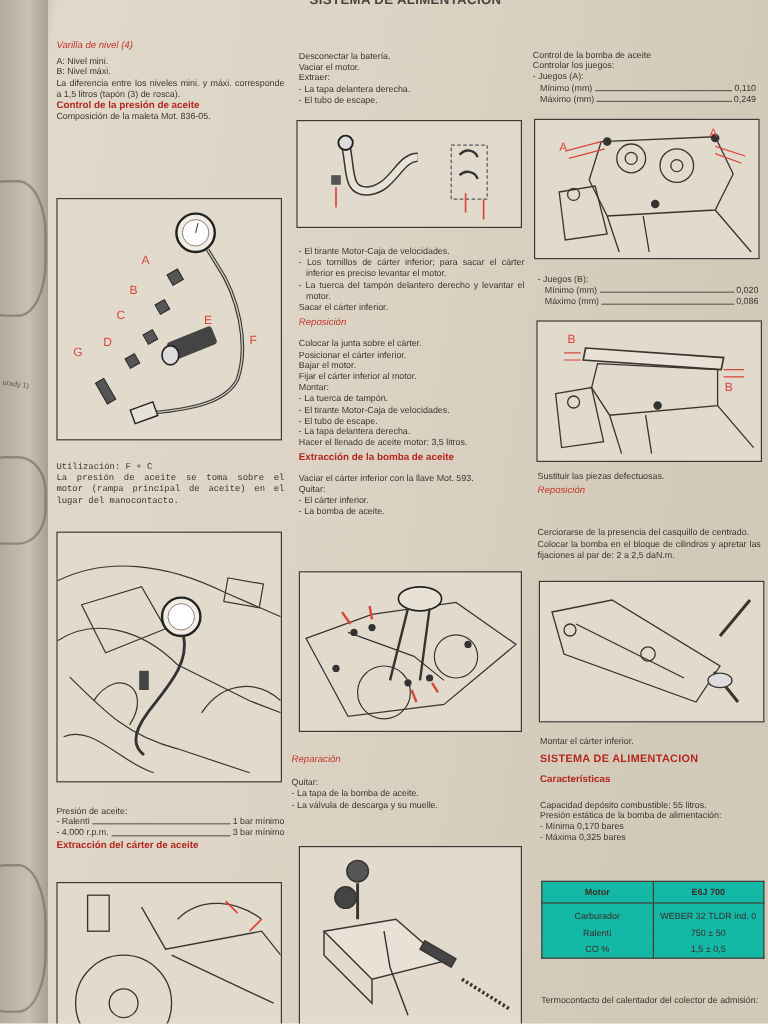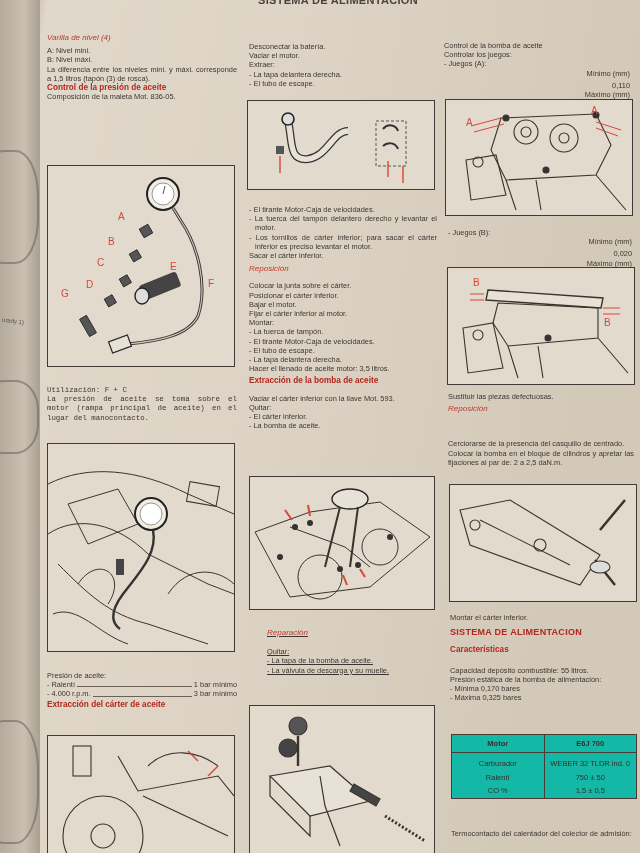--- a/index.html
+++ b/index.html
@@ -17,21 +17,21 @@
   .left-page .sketch { position:absolute; left:-20px; width:55px; border:2px solid #6f675d; border-radius:40%; opacity:.6; }
   .left-page .ltext { position:absolute; left:2px; top:318px; font-size:6px; color:#555; transform:rotate(8deg); }
   .running-header {
     position:absolute; left:258px; top:-6px; font-size:11px; font-weight:bold; letter-spacing:.3px; color:#4a443e;
   }
   .col { position:absolute; font-size:7.4px; line-height:9.2px; }
   .col p { margin:0; }
   .h-red-italic { color:#c0392b; font-style:italic; font-size:8px; }
   .h-red-bold { color:#b3261e; font-weight:bold; font-size:8.2px; }
   .h-red-big { color:#b3261e; font-weight:bold; font-size:9px; letter-spacing:.3px; }
-  .indent { padding-left:6px;flex-direction:column; }
+  .indent { padding-left:6px; }
   .dotrow { display:flex; align-items:flex-end; }
   .dotrow .lbl { white-space:nowrap; }
   .dotrow .fill { flex:1; border-bottom:1px solid #6a625a; margin:0 2px 2px 2px; }
   .dotrow .val { white-space:nowrap; }
   .figure {
     position:absolute; border:1.4px solid #3f3a35; background:#e2dacc; overflow:hidden;
   }
   .spec-table {
     position:absolute; left:451px; top:734px; width:186px; border-collapse:collapse;
     background:#14b8a6; font-size:7.5px; text-align:center; color:#3d2d28;
@@ -165,22 +165,22 @@
     <line x1="32" y1="55" x2="32" y2="72" stroke="#d9453a" stroke-width="1.4"></line>
     <rect x="128" y="20" width="30" height="45" fill="none" stroke="#555" stroke-dasharray="3,2"></rect>
     <path d="M135 28 C140 22 148 24 150 30 M135 45 C140 40 148 42 150 48" fill="none" stroke="#333" stroke-width="2"></path>
     <line x1="140" y1="60" x2="140" y2="76" stroke="#d9453a" stroke-width="1.4"></line>
     <line x1="155" y1="65" x2="155" y2="82" stroke="#d9453a" stroke-width="1.4"></line>
   </svg>
 </div>
 
 <div class="col" style="left:249px;top:205px;width:188px;">
   <p>- El tirante Motor-Caja de velocidades.</p>
+  <p class="indent" style="text-indent:-6px;text-align:justify">- Los tornillos de cárter inferior; para sacar el cárter inferior es preciso levantar el motor.</p>
   <p class="indent" style="text-indent:-6px;text-align:justify">- La tuerca del tampón delantero derecho y levantar el motor.</p>
-  <p class="indent" style="text-indent:-6px;text-align:justify">- Los tornillos de cárter inferior; para sacar el cárter inferior es preciso levantar el motor.</p>
   <p>Sacar el cárter inferior.</p>
   <p class="h-red-italic" style="margin-top:4px">Reposición</p>
   <p style="margin-top:8px">Colocar la junta sobre el cárter.</p>
   <p>Posicionar el cárter inferior.</p>
   <p>Bajar el motor.</p>
   <p>Fijar el cárter inferior al motor.</p>
   <p>Montar:</p>
   <p>- La tuerca de tampón.</p>
   <p>- El tirante Motor-Caja de velocidades.</p>
   <p>- El tubo de escape.</p>
@@ -213,21 +213,21 @@
     </g>
     <g stroke="#d9453a" stroke-width="2">
       <line x1="35" y1="33" x2="42" y2="43"></line>
         <line x1="58" y1="28" x2="60" y2="39"></line>
       <line x1="97" y1="108" x2="93" y2="98"></line>
         <line x1="115" y1="100" x2="110" y2="92"></line>
     </g>
   </svg>
 </div>
 
-<div class="col" style="left:267px;top:628px;width:188px;text-decoration:underline;">
+<div class="col" style="left:243px;top:628px;width:188px;">
   <p class="h-red-italic">Reparación</p>
   <p style="margin-top:10px">Quitar:</p>
   <p>- La tapa de la bomba de aceite.</p>
   <p>- La válvula de descarga y su muelle.</p>
 </div>
 
 <div class="figure" style="left:249px;top:705px;width:184px;height:160px;">
   <svg width="184" height="160" viewBox="0 0 184 160">
     <g fill="none" stroke="#3a342f" stroke-width="1.2">
       <circle cx="48" cy="20" r="9" fill="#555"></circle>

